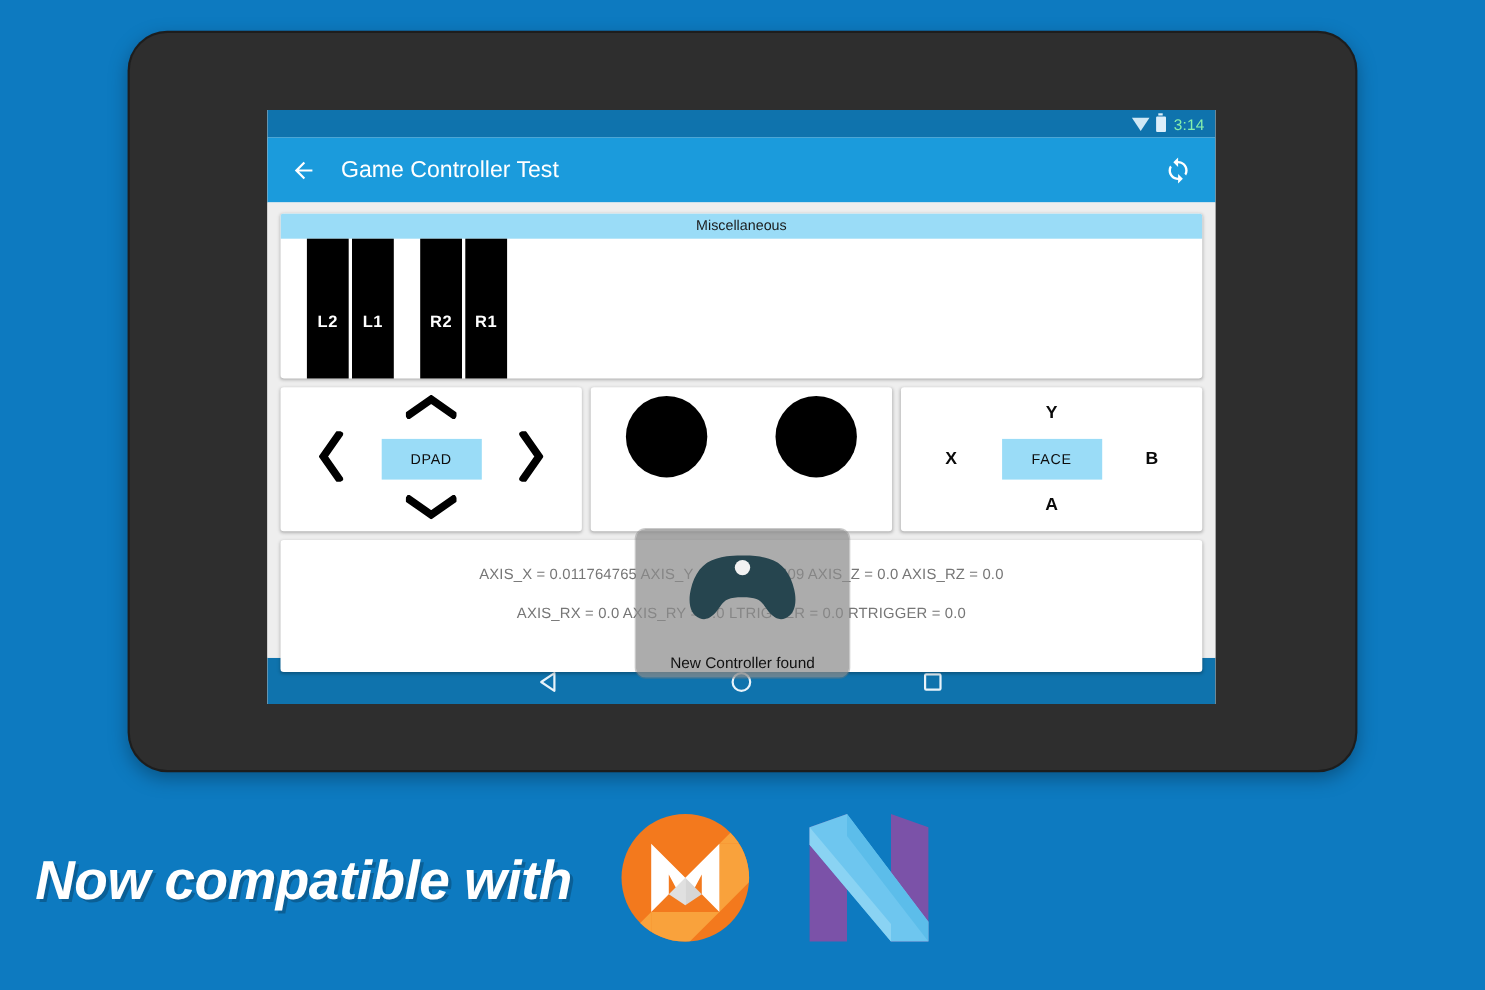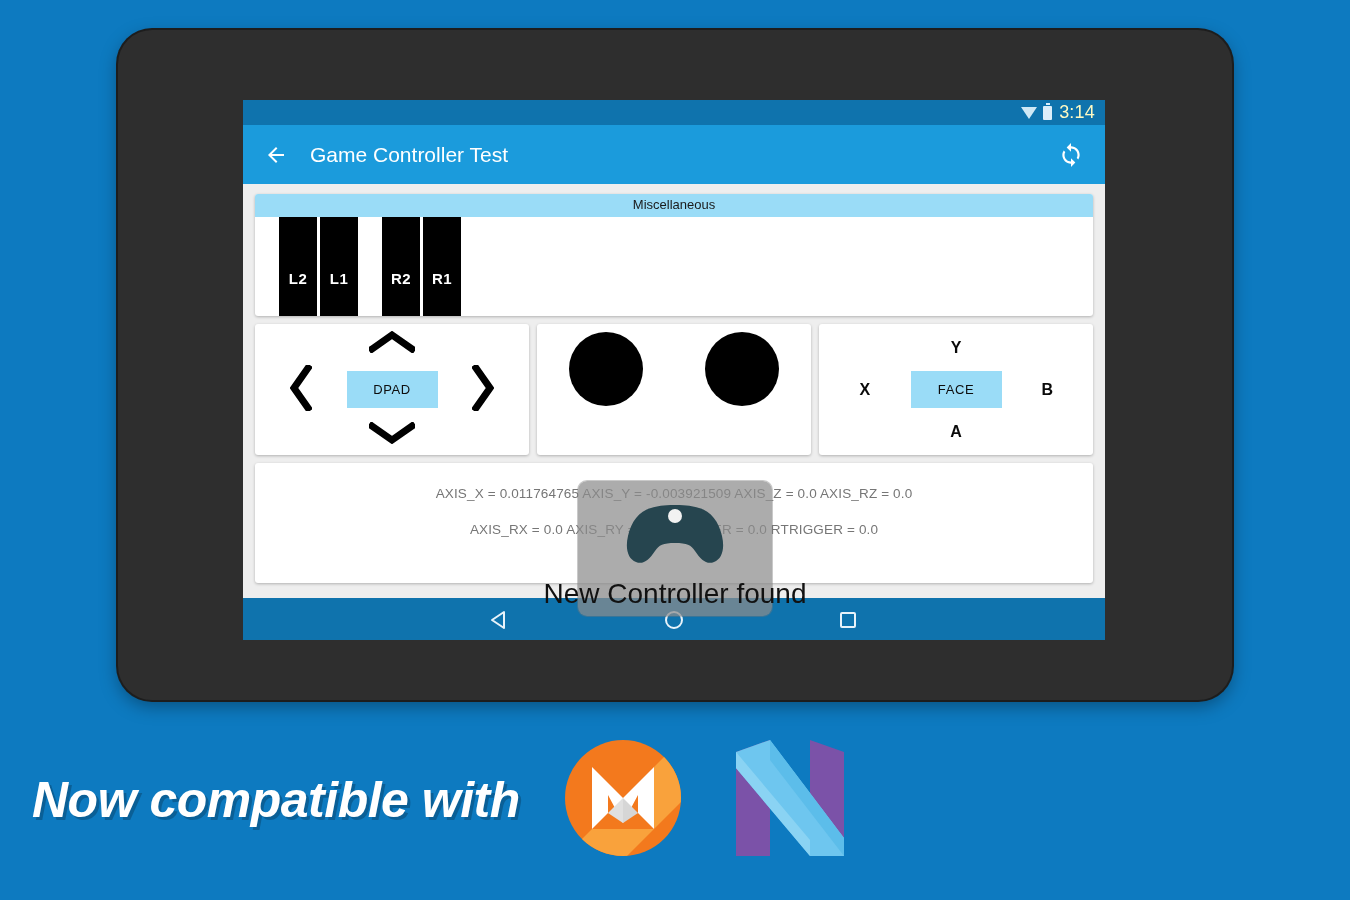--- a/index.html
+++ b/index.html
@@ -42,22 +42,22 @@
     height: 25px;
     background: #0f73ad;
     display: flex;
     align-items: center;
     justify-content: flex-end;
     padding-right: 10px;
     box-sizing: border-box;
   }
   #statusbar .sb-icon { margin-left: 6px; display:flex; align-items:center; }
   #statusbar .clock {
-    color: #fef9c3;
-    font-size: 18px;
+    color: #86efac;
+    font-size: 14px;
     margin-left: 7px;
     letter-spacing: .2px;
   }
   .wifi-glyph {
     width: 0; height: 0;
     border-left: 8px solid transparent;
     border-right: 8px solid transparent;
     border-top: 12px solid #cfe8f5;
   }
   .batt-glyph {
@@ -118,21 +118,21 @@
   .card-head {
     background: #9adcf7;
     text-align: center;
     font-size: 13px;
     color: #1a1a1a;
     padding: 4px 0 5px;
     line-height: 1.1;
   }
 
   
-  #misc-card { height: 122px; position: relative; }
+  #misc-card { height: 150px; position: relative; }
   #misc-body {
     display: flex;
     height: 100%;
     padding: 0;
   }
   .shoulder-col {
     width: 79px;
     display: flex; 
     gap: 3px;
     padding: 0;
@@ -275,21 +275,21 @@
     flex-direction: column;
     align-items: center;
     justify-content: flex-start;
     z-index: 40;
     box-shadow: 0 0 0 1px rgba(120,120,120,0.4);
   }
   #toast-icon { margin-top: 18px; }
   #toast-text {
     position: absolute;
     bottom: 6px;
-    font-size: 28px;
+    font-size: 14px;
     color: #111111;
     white-space: nowrap;
     text-align: center;
   }
 
   
   #navbar {
     height: 44px;
     background: #0f73ad;
     display: flex;

